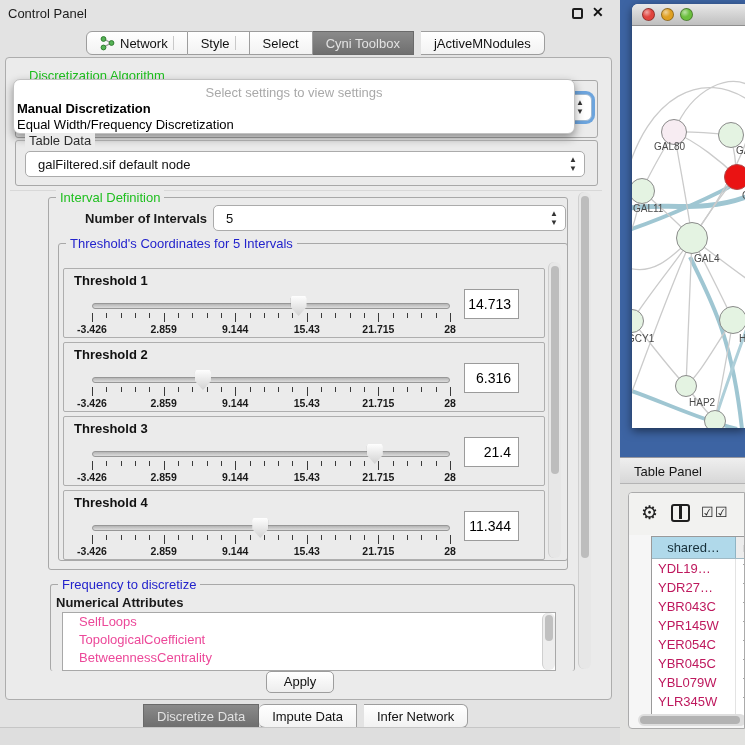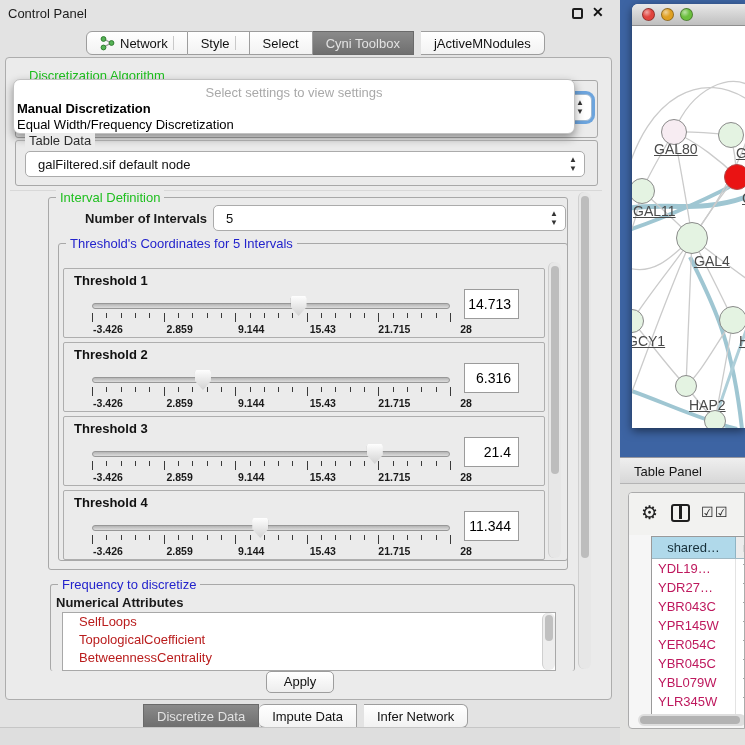--- a/index.html
+++ b/index.html
@@ -64,49 +64,49 @@
   .tp-track { position:absolute; left:28px; top:34px; width:358px; height:6px;
               background:linear-gradient(#b5b5b5,#dcdcdc); border:1px solid #979797; border-radius:3px; }
   .tp-thumb { position:absolute; top:27px; width:16px; height:20px;
               background:linear-gradient(#fefefe,#d2d2d2);
               clip-path:polygon(8% 0,92% 0,100% 12%,100% 55%,50% 100%,0 55%,0 12%);
               filter:drop-shadow(0 0 1px #777); }
   .tp-ticks { position:absolute; left:28px; top:44px; width:358px; height:10px; }
   .tick { position:absolute; top:0; width:1px; background:#3a3a3a; }
   .tick.minor { height:5px; }
   .tick.major { height:9px; }
-  .tp-labels { position:absolute; left:44px; top:54px; width:358px; height:12px; }
+  .tp-labels { position:absolute; left:28px; top:54px; width:358px; height:12px; }
   .tlab { position:absolute; transform:translateX(-50%); font-size:10.5px; font-weight:bold; color:#1a1a1a; white-space:nowrap; }
   .tp-value { position:absolute; left:400px; top:20px; width:55px; height:30px; background:#fff;
               border:1px solid #9b9b9b; text-align:right; font-size:14px; line-height:28px; padding-right:7px; color:#000; }
 
   
   .listbox { position:absolute; left:62px; top:612px; width:494px; height:59px; background:#fff;
              border:1px solid #a8a8a8; overflow:hidden; }
-  .listbox li { list-style:none; padding-left:16px; line-height:18px; font-size:13px; color:#b91c1c; }
+  .listbox li { list-style:none; padding-left:16px; line-height:18px; font-size:13px; color:#ec4899; }
 
   .apply-btn { position:absolute; left:266px; top:671px; width:68px; height:22px;
                background:linear-gradient(#ffffff,#ededed); border:1px solid #9d9d9d; border-radius:5px;
                text-align:center; line-height:20px; font-size:13px; color:#111; }
 
   .cp-footer { position:absolute; left:0; top:727px; width:620px; height:18px; background:#dedede; border-top:1px solid #c6c6c6; }
 
   
   .right-side { position:absolute; left:620px; top:0; width:125px; height:745px; background:#e2e2e0; }
   .blue-bg { position:absolute; left:0; top:0; width:125px; height:457px; background:#3d64a3; }
 
   .net-window { position:absolute; left:12px; top:4px; width:113px; height:424px;
                 border-radius:6px 0 0 0; box-shadow:0 3px 10px rgba(0,0,0,.5); overflow:hidden; background:#fff; }
   .net-titlebar { position:absolute; left:0; top:0; width:113px; height:22px;
                   background:linear-gradient(#e8e8e8,#bfbfbf); border-bottom:1px solid #8f8f8f; }
   .tl { position:absolute; top:4px; width:13px; height:13px; border-radius:50%; border:1px solid rgba(0,0,0,.35); }
   .net-canvas { position:absolute; left:0; top:23px; width:113px; height:401px; background:#fff; overflow:hidden; }
   .net-canvas svg { position:absolute; left:0; top:0; }
   .node { position:absolute; border-radius:50%; border:1px solid #8a8a8a; }
-  .node-label { position:absolute; font-size:14px; color:#4a4a4a; white-space:nowrap;text-decoration:underline; }
+  .node-label { position:absolute; font-size:10px; color:#4a4a4a; white-space:nowrap; }
 
   .table-bar { position:absolute; left:0; top:457px; width:125px; height:27px;
                background:linear-gradient(#efefef,#d7d7d7); border-top:1px solid #97979f; border-bottom:1px solid #b4b4b4; }
   .table-bar span { position:absolute; left:14px; top:6px; font-size:13px; color:#161616; }
 
   .table-card { position:absolute; left:8px; top:492px; width:117px; height:237px;
                 background:#f6f6f6; border:1px solid #ababab; border-radius:4px 0 0 4px; overflow:hidden; }
   .tc-toolbar { position:absolute; left:0; top:0; width:117px; height:42px; background:#f2f2f0; }
   .gear-ico { position:absolute; left:12px; top:8px; font-size:19px; color:#222; }
   .split-ico { position:absolute; left:42px; top:11px; width:19px; height:18px; border:2.5px solid #1e1e1e; border-radius:3px; }

